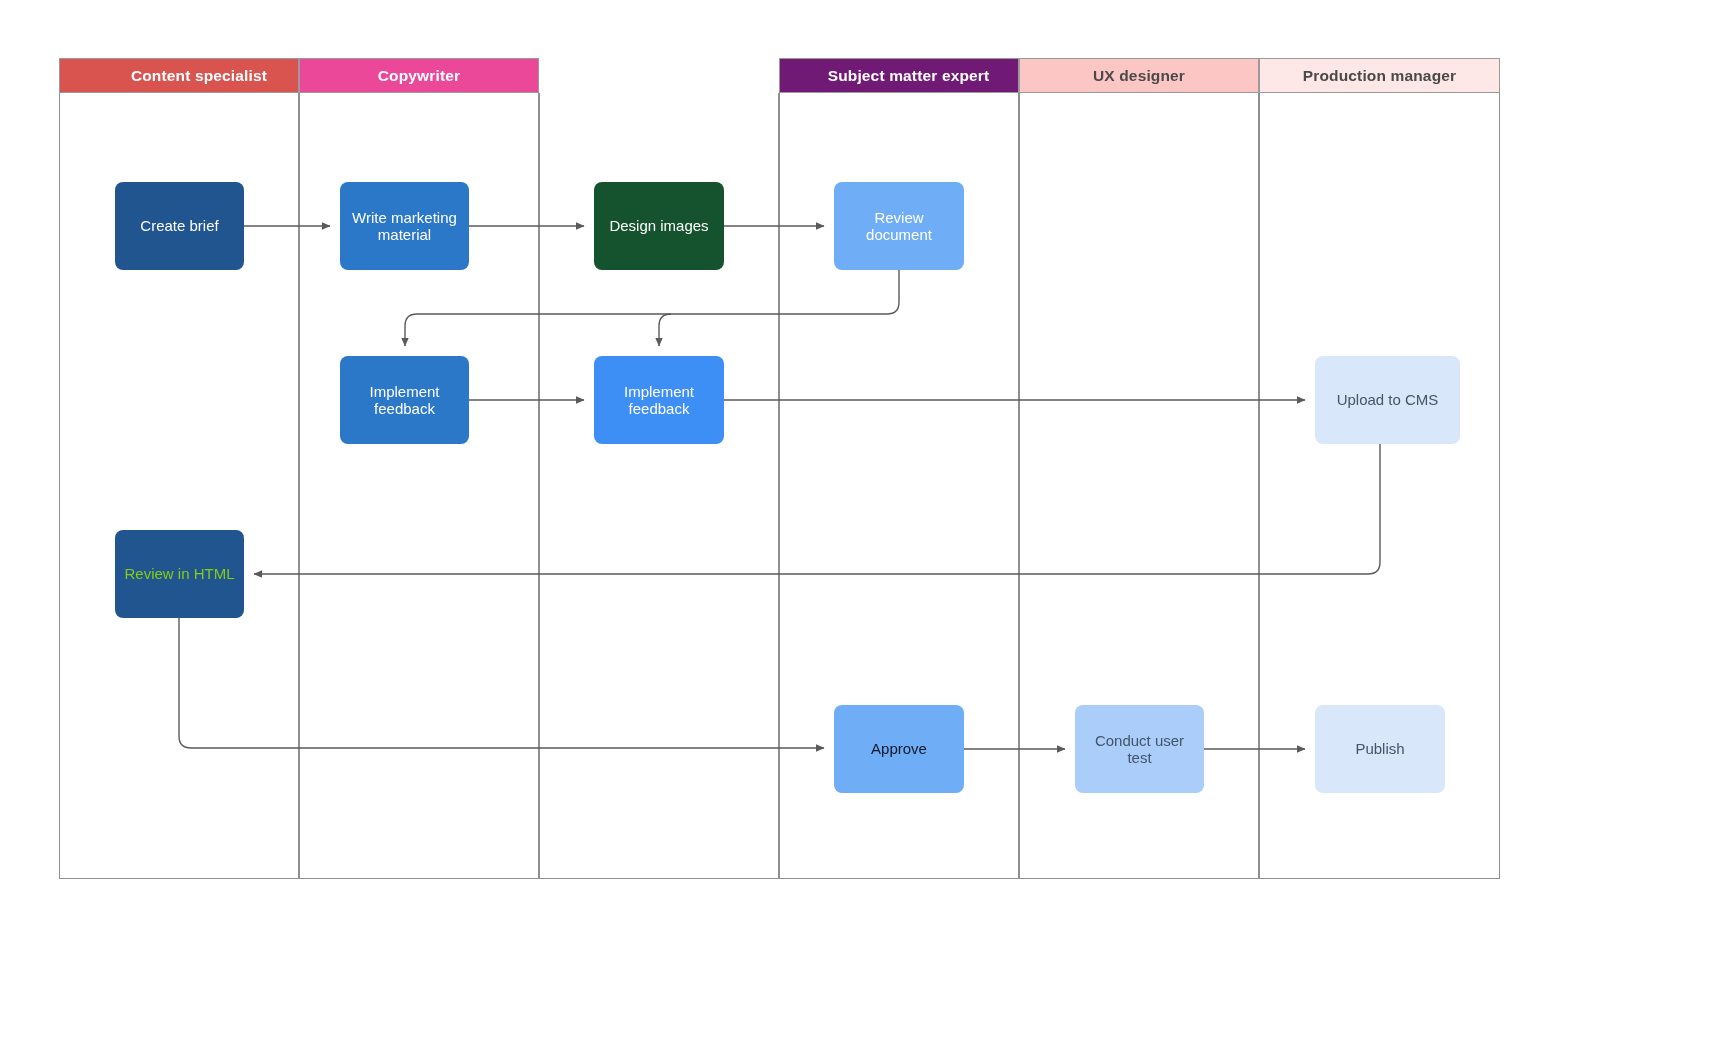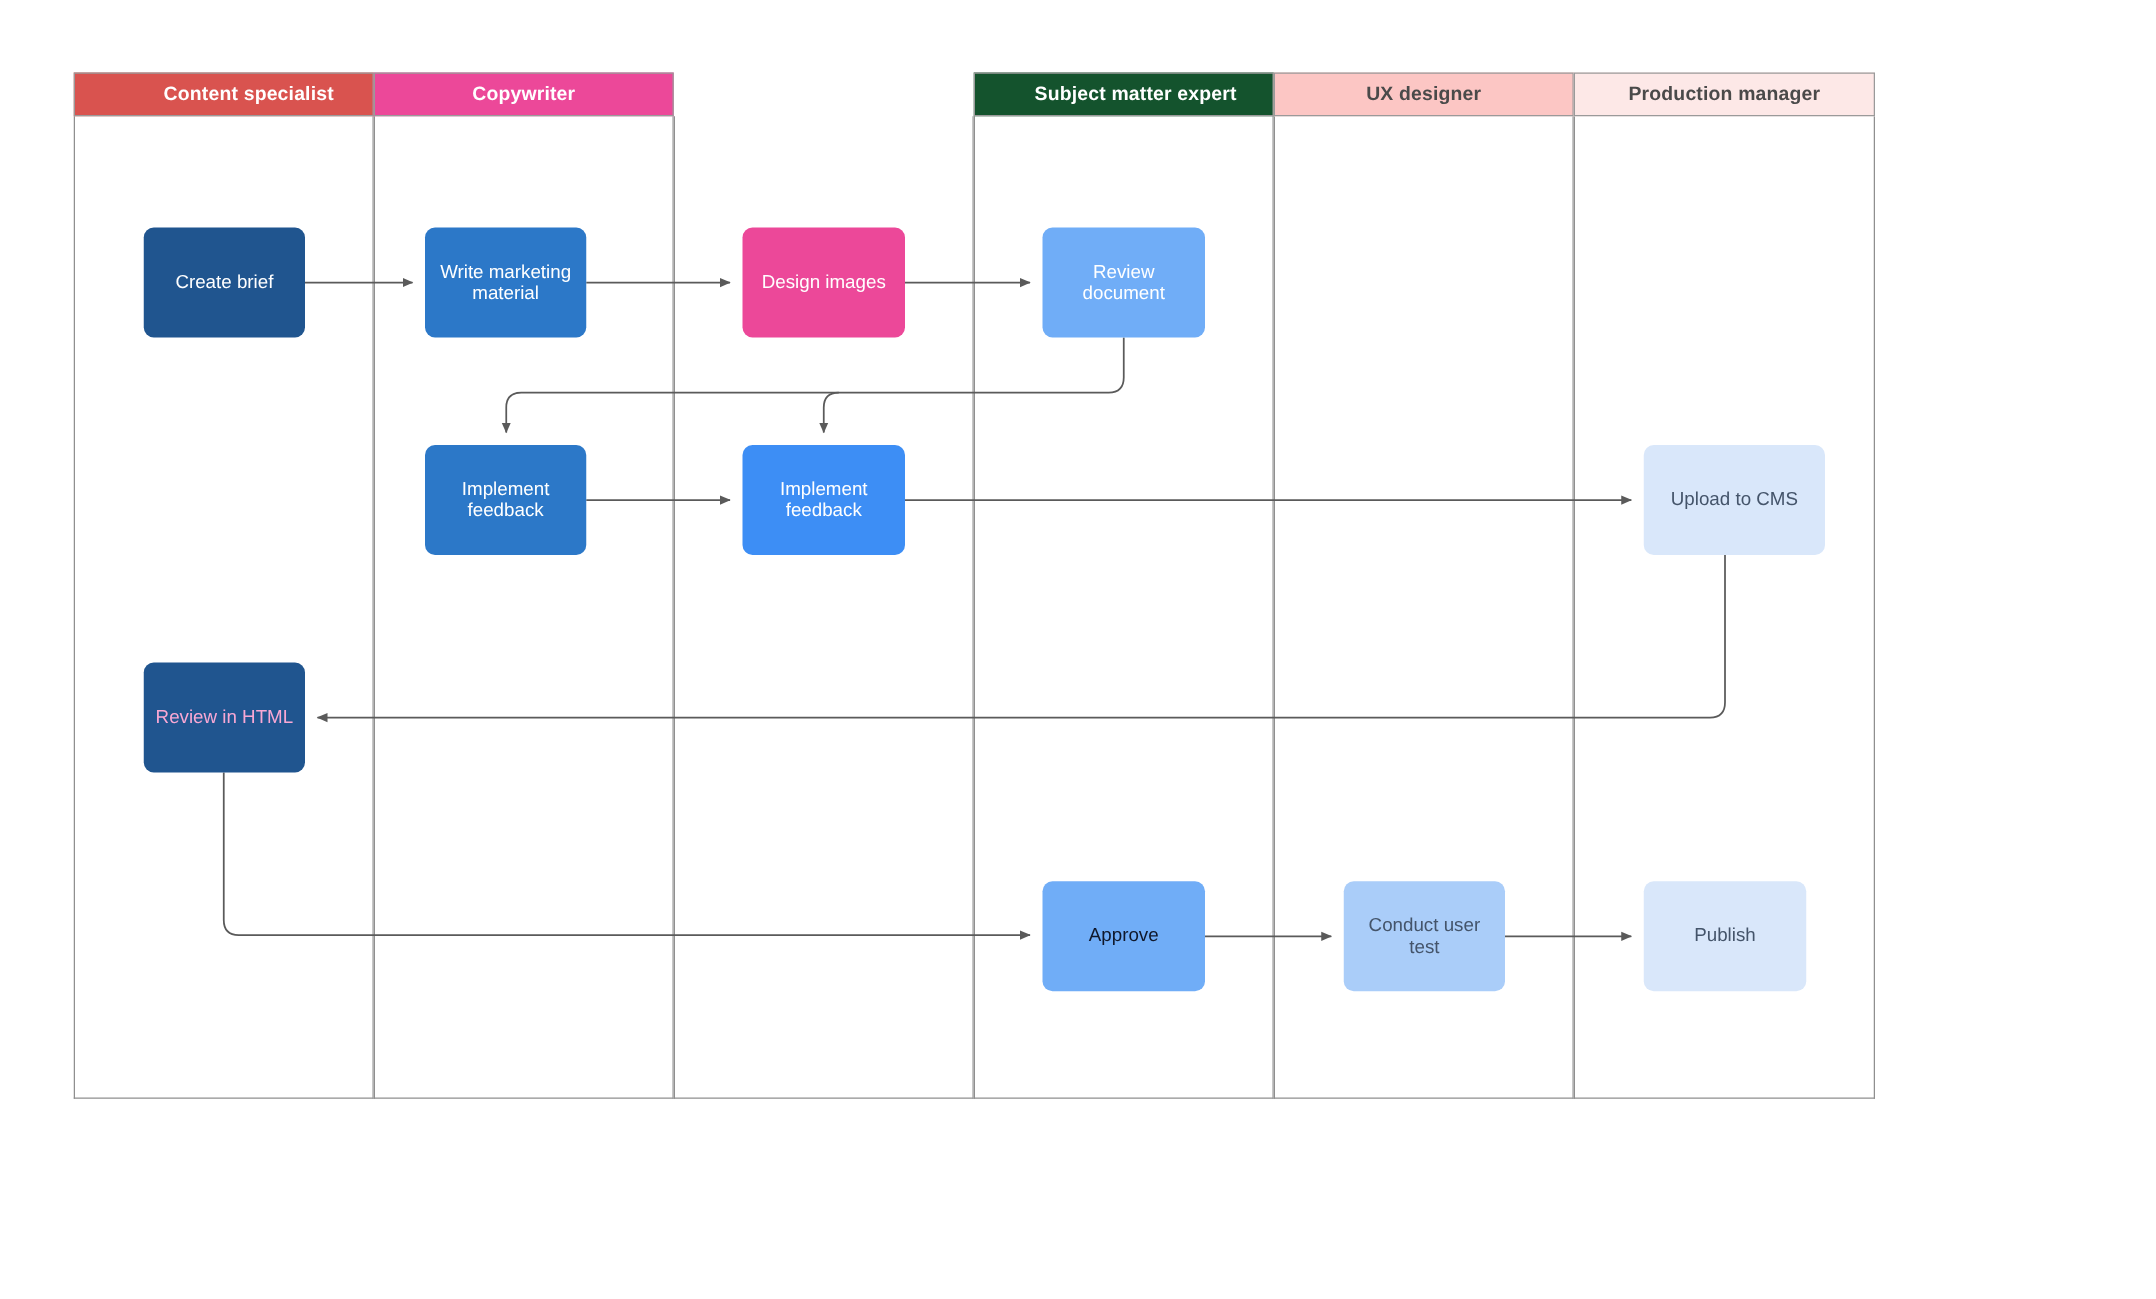--- a/index.html
+++ b/index.html
@@ -55,21 +55,21 @@
   <div class="lane-col" style="left:779px;top:93px;width:240px;height:786px;"></div>
   <div class="lane-col" style="left:1019px;top:93px;width:240px;height:786px;"></div>
   <div class="lane-col" style="left:1259px;top:93px;width:241px;height:786px;"></div>
 
   <div class="lane-header" style="left:59px;top:58px;width:240px;height:35px;background:#d9534f;color:#ffffff;padding-left:40px;">
     <span>Content specialist</span>
   </div>
   <div class="lane-header" style="left:299px;top:58px;width:240px;height:35px;background:#ec4899;color:#ffffff;">
     <span>Copywriter</span>
   </div>
-  <div class="lane-header" style="left:779px;top:58px;width:240px;height:35px;background:#14532d;color:#ffffff;padding-left:19px;">
+  <div class="lane-header" style="left:779px;top:58px;width:240px;height:35px;background:#701a75;color:#ffffff;padding-left:19px;">
     <span>Subject matter expert</span>
   </div>
   <div class="lane-header" style="left:1019px;top:58px;width:240px;height:35px;background:#fcc6c4;color:#4a4a4a;">
     <span>UX designer</span>
   </div>
   <div class="lane-header" style="left:1259px;top:58px;width:241px;height:35px;background:#fde8e7;color:#4a4a4a;">
     <span>Production manager</span>
   </div>
 
   <svg id="wires" viewBox="0 0 1725 1039">
@@ -105,41 +105,41 @@
   </svg>
 
   <div class="node" style="left:115px;top:182px;width:129px;height:88px;background:#20558f;color:#ffffff;">
     <span>Create brief</span>
   </div>
 
   <div class="node" style="left:340px;top:182px;width:129px;height:88px;background:#2c78c8;color:#ffffff;">
     <span>Write marketing material</span>
   </div>
 
-  <div class="node" style="left:594px;top:182px;width:130px;height:88px;background:#ec4899;color:#ffffff;text-align:center;">
+  <div class="node" style="left:594px;top:182px;width:130px;height:88px;background:#14532d;color:#ffffff;text-align:center;">
     <span>Design images</span>
   </div>
 
   <div class="node" style="left:834px;top:182px;width:130px;height:88px;background:#70adf7;color:#ffffff;">
     <span>Review document</span>
   </div>
 
   <div class="node" style="left:340px;top:356px;width:129px;height:88px;background:#2c78c8;color:#ffffff;">
     <span>Implement feedback</span>
   </div>
 
   <div class="node" style="left:594px;top:356px;width:130px;height:88px;background:#3d8ef5;color:#ffffff;">
     <span>Implement feedback</span>
   </div>
 
   <div class="node" style="left:1315px;top:356px;width:145px;height:88px;background:#d9e7fa;color:#44546a;">
     <span>Upload to CMS</span>
   </div>
 
-  <div class="node" style="left:115px;top:530px;width:129px;height:88px;background:#20558f;color:#f9a8d4;">
+  <div class="node" style="left:115px;top:530px;width:129px;height:88px;background:#20558f;color:#84cc16;">
     <span>Review in HTML</span>
   </div>
 
   <div class="node" style="left:834px;top:705px;width:130px;height:88px;background:#70adf7;color:#0f172a;">
     <span>Approve</span>
   </div>
 
   <div class="node" style="left:1075px;top:705px;width:129px;height:88px;background:#aacdf9;color:#44546a;">
     <span>Conduct user test</span>
   </div>

